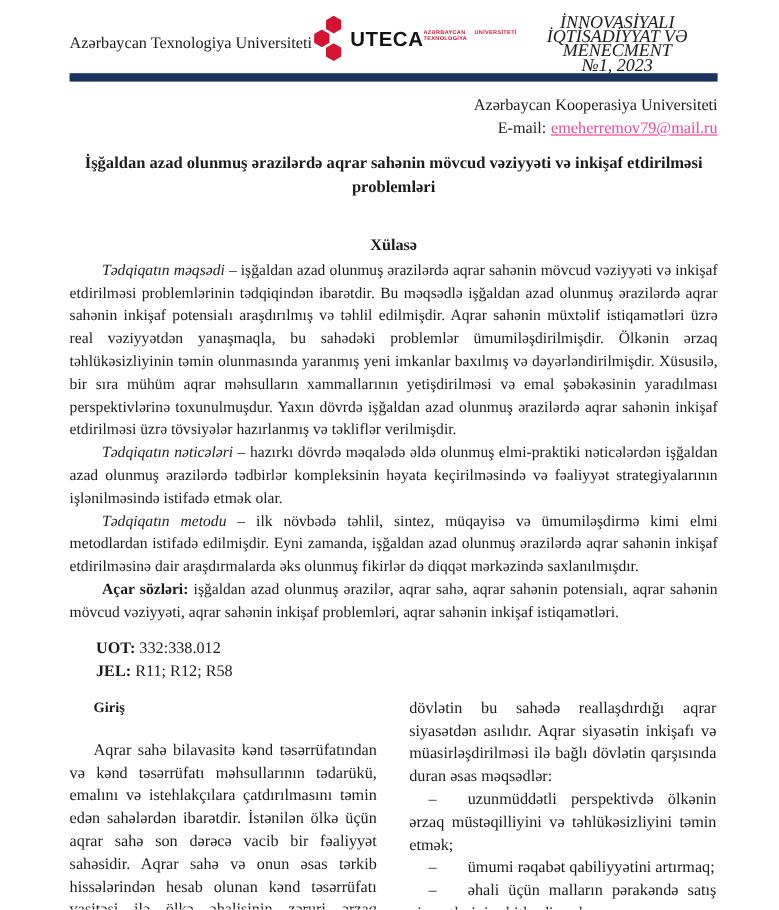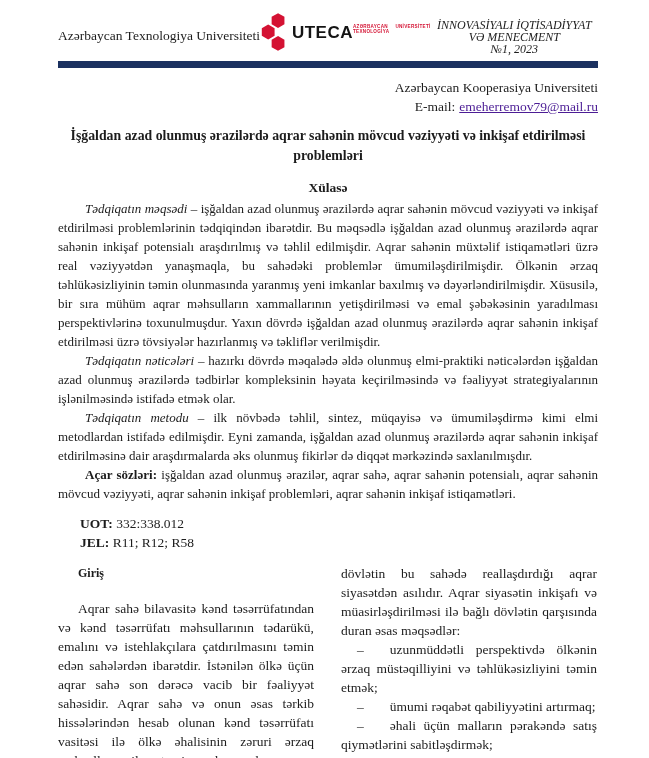--- a/index.html
+++ b/index.html
@@ -9,31 +9,31 @@
   }
   .page { padding:8px 51px 0 58px; }
 
   
   .header { display:flex; align-items:center; justify-content:space-between; height:48px; }
   .univ-name { font-size:13.5px; padding-top:8px; white-space:nowrap; }
   .logo { display:flex; align-items:center; gap:4px; }
   .logo-text { display:flex; }
   .logo-acronym { font-family:"Liberation Sans", sans-serif; font-weight:bold; font-size:17px; line-height:1; letter-spacing:.5px; color:#141414; }
   .logo-sub { font-family:"Liberation Sans", sans-serif; font-weight:bold; font-size:4.6px; line-height:1.3; letter-spacing:.3px; color:#d41233; }
-  .journal { width:232px; text-align:center; font-style:italic; font-size:12px; line-height:12px; padding-top:10px; }
+  .journal { width:232px; text-align:center; font-style:italic; font-size:15px; line-height:12px; padding-top:10px; }
   .rule { height:7px; background:#1b3160; margin-top:5px; }
 
   
   .author { text-align:right; margin-top:10px; font-size:13.5px; line-height:19px; }
   .author-name { font-weight:bold; }
-  .email-link { color:#4c1d95; text-decoration:underline; margin-left:4px; cursor:pointer; }
+  .email-link { color:#ec4899; text-decoration:underline; margin-left:4px; cursor:pointer; }
 
   
   .title { text-align:center; font-weight:bold; font-size:13.8px; line-height:20px; margin-top:10px; padding:0 12px; }
-  .abstract-heading { text-align:center; font-weight:bold; font-size:13.5px; line-height:19px; margin-top:12px; }
+  .abstract-heading { text-align:center; font-weight:bold; font-size:13.5px; line-height:19px; margin-top:28px; }
   .abstract { margin-top:2px; }
   .abstract p { margin:0; font-size:13px; line-height:19px; text-align:justify; text-indent:27px; }
   .lead { font-style:italic; }
   .kw-label { font-weight:bold; }
 
   
   .codes { margin:11px 0 0 22px; font-size:13.5px; line-height:19px; }
   .code-label { font-weight:bold; }
 
   

